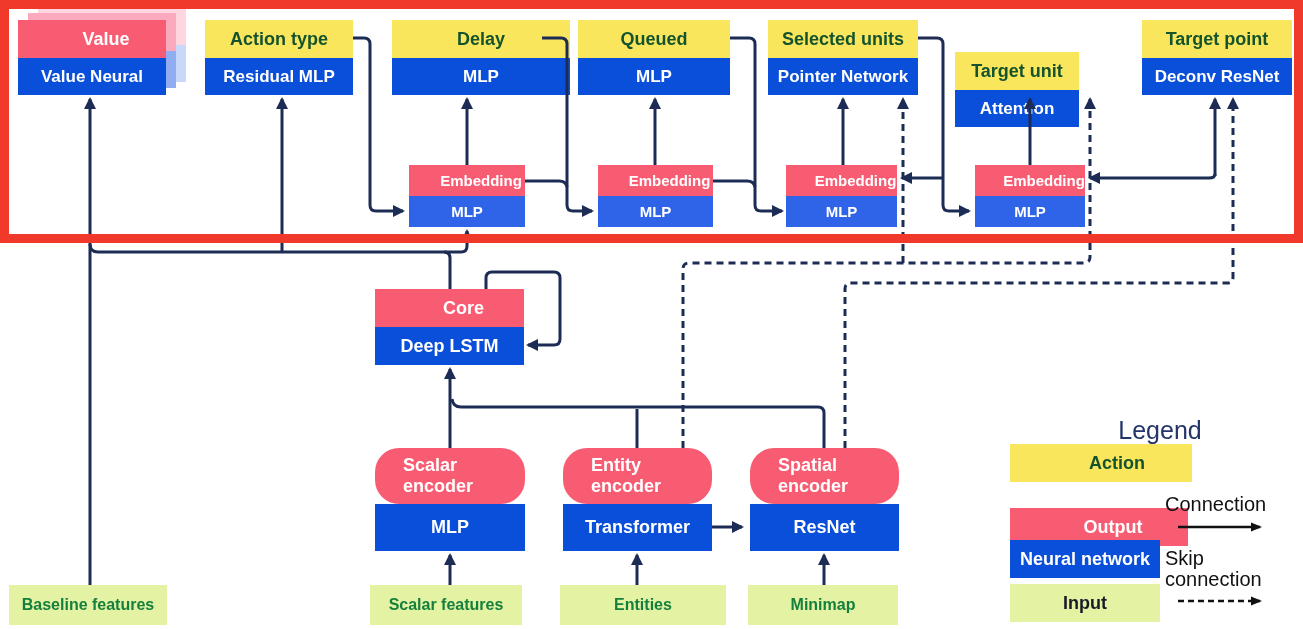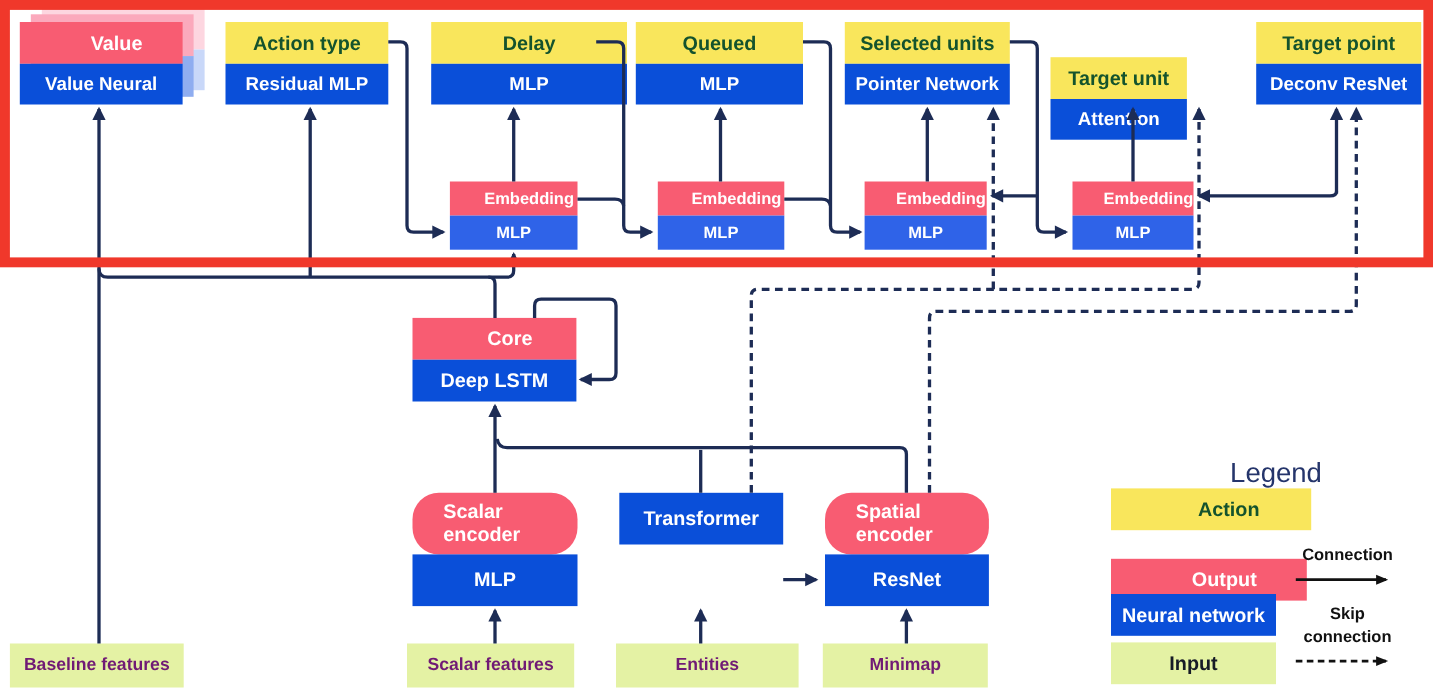--- a/index.html
+++ b/index.html
@@ -12,30 +12,30 @@
   .hblue{background:#0a4fd9;color:#ffffff;}
   .eblue{background:#2f63e8;color:#ffffff;}
   .green{background:#e4f2a4;color:#161b26;}
   .head .rowc{height:38px;font-size:18px;}
   .head .net{height:37px;font-size:17px;}
   .emb .rowc{height:31px;font-size:15px;}
   .core .rowc{height:38px;font-size:18px;}
   .enc .top{height:56px;font-size:18px;border-radius:24px;}
   .enc .net{height:47px;font-size:18px;}
   .input-box{position:absolute;height:40px;display:flex;align-items:center;justify-content:center;
-             background:#e4f2a4;color:#701a75;font-weight:700;font-size:16px;}
+             background:#e4f2a4;color:#15803d;font-weight:700;font-size:16px;}
   .echo{position:absolute;}
   #svg-layer{position:absolute;left:0;top:0;z-index:20;pointer-events:none;}
   .block,.input-box{z-index:10;}
   #red-annotation{position:absolute;left:0;top:0;width:1303px;height:243px;
                   border:9px solid #f0382b;box-sizing:border-box;z-index:50;}
   .legend-title{position:absolute;color:#25356b;font-weight:400;font-size:25px;text-align:center;}
   .legend-row{position:absolute;width:150px;height:38px;display:flex;align-items:center;
               justify-content:center;font-weight:700;font-size:18px;}
-  .legend-label{position:absolute;color:#111111;font-weight:700;font-size:15px;text-align:center;line-height:21px;}
+  .legend-label{position:absolute;color:#111111;font-weight:400;font-size:20px;text-align:left;line-height:21px;}
 </style>
 </head>
 <body>
 
 <div id="canvas">
 
   <div class="echo" style="left:38px;top:7px;width:148px;height:75px;z-index:2;">
     <div style="height:38px;background:#fdd6e0;"></div>
     <div style="height:37px;background:#c9d8f9;"></div>
   </div>
@@ -93,20 +93,21 @@
   <div class="block core" style="left:375px;top:289px;width:149px;">
     <div class="rowc pink">Core</div>
     <div class="rowc hblue">Deep LSTM</div>
   </div>
 
   <div class="block enc" style="left:375px;top:448px;width:150px;">
     <div class="rowc top pink">Scalar encoder</div>
     <div class="rowc net hblue">MLP</div>
   </div>
   <div class="block enc" style="left:563px;top:448px;width:149px;">
+    <div class="rowc top pink">Entity encoder</div>
     <div class="rowc net hblue">Transformer</div>
   </div>
   <div class="block enc" style="left:750px;top:448px;width:149px;">
     <div class="rowc top pink">Spatial encoder</div>
     <div class="rowc net hblue">ResNet</div>
   </div>
 
   <div class="input-box" style="left:9px;top:585px;width:158px;">Baseline features</div>
   <div class="input-box" style="left:370px;top:585px;width:152px;">Scalar features</div>
   <div class="input-box" style="left:560px;top:585px;width:166px;">Entities</div>

